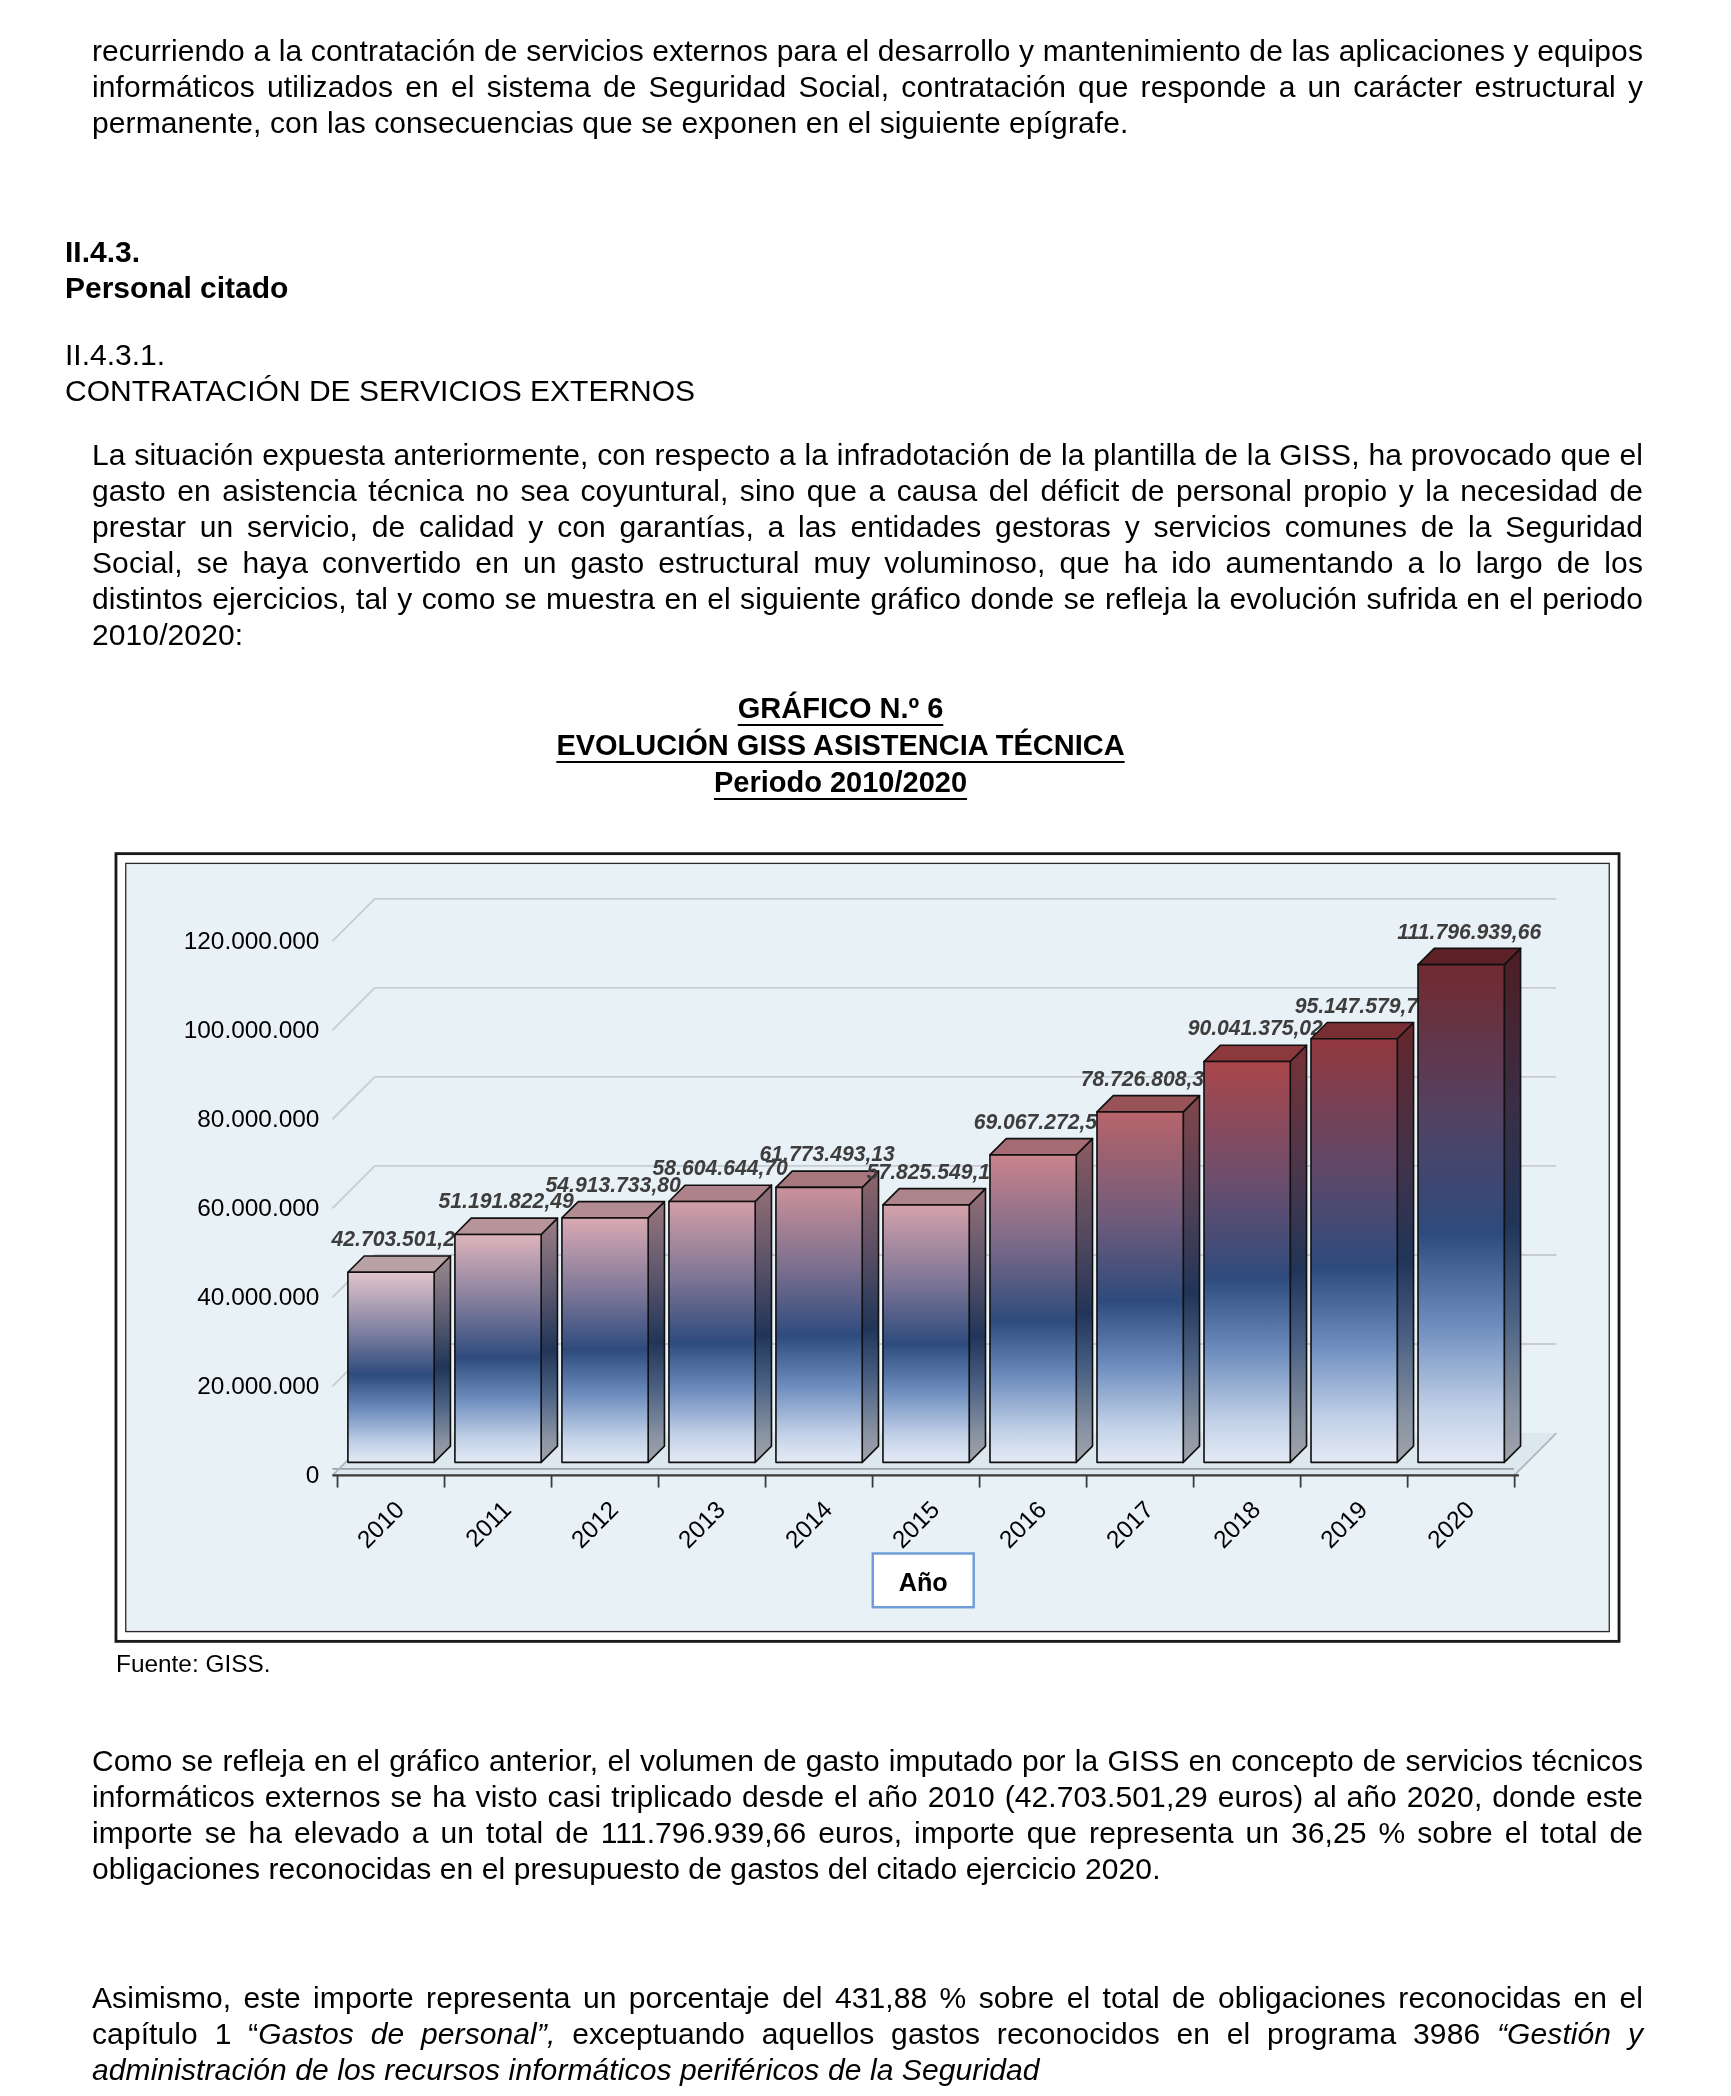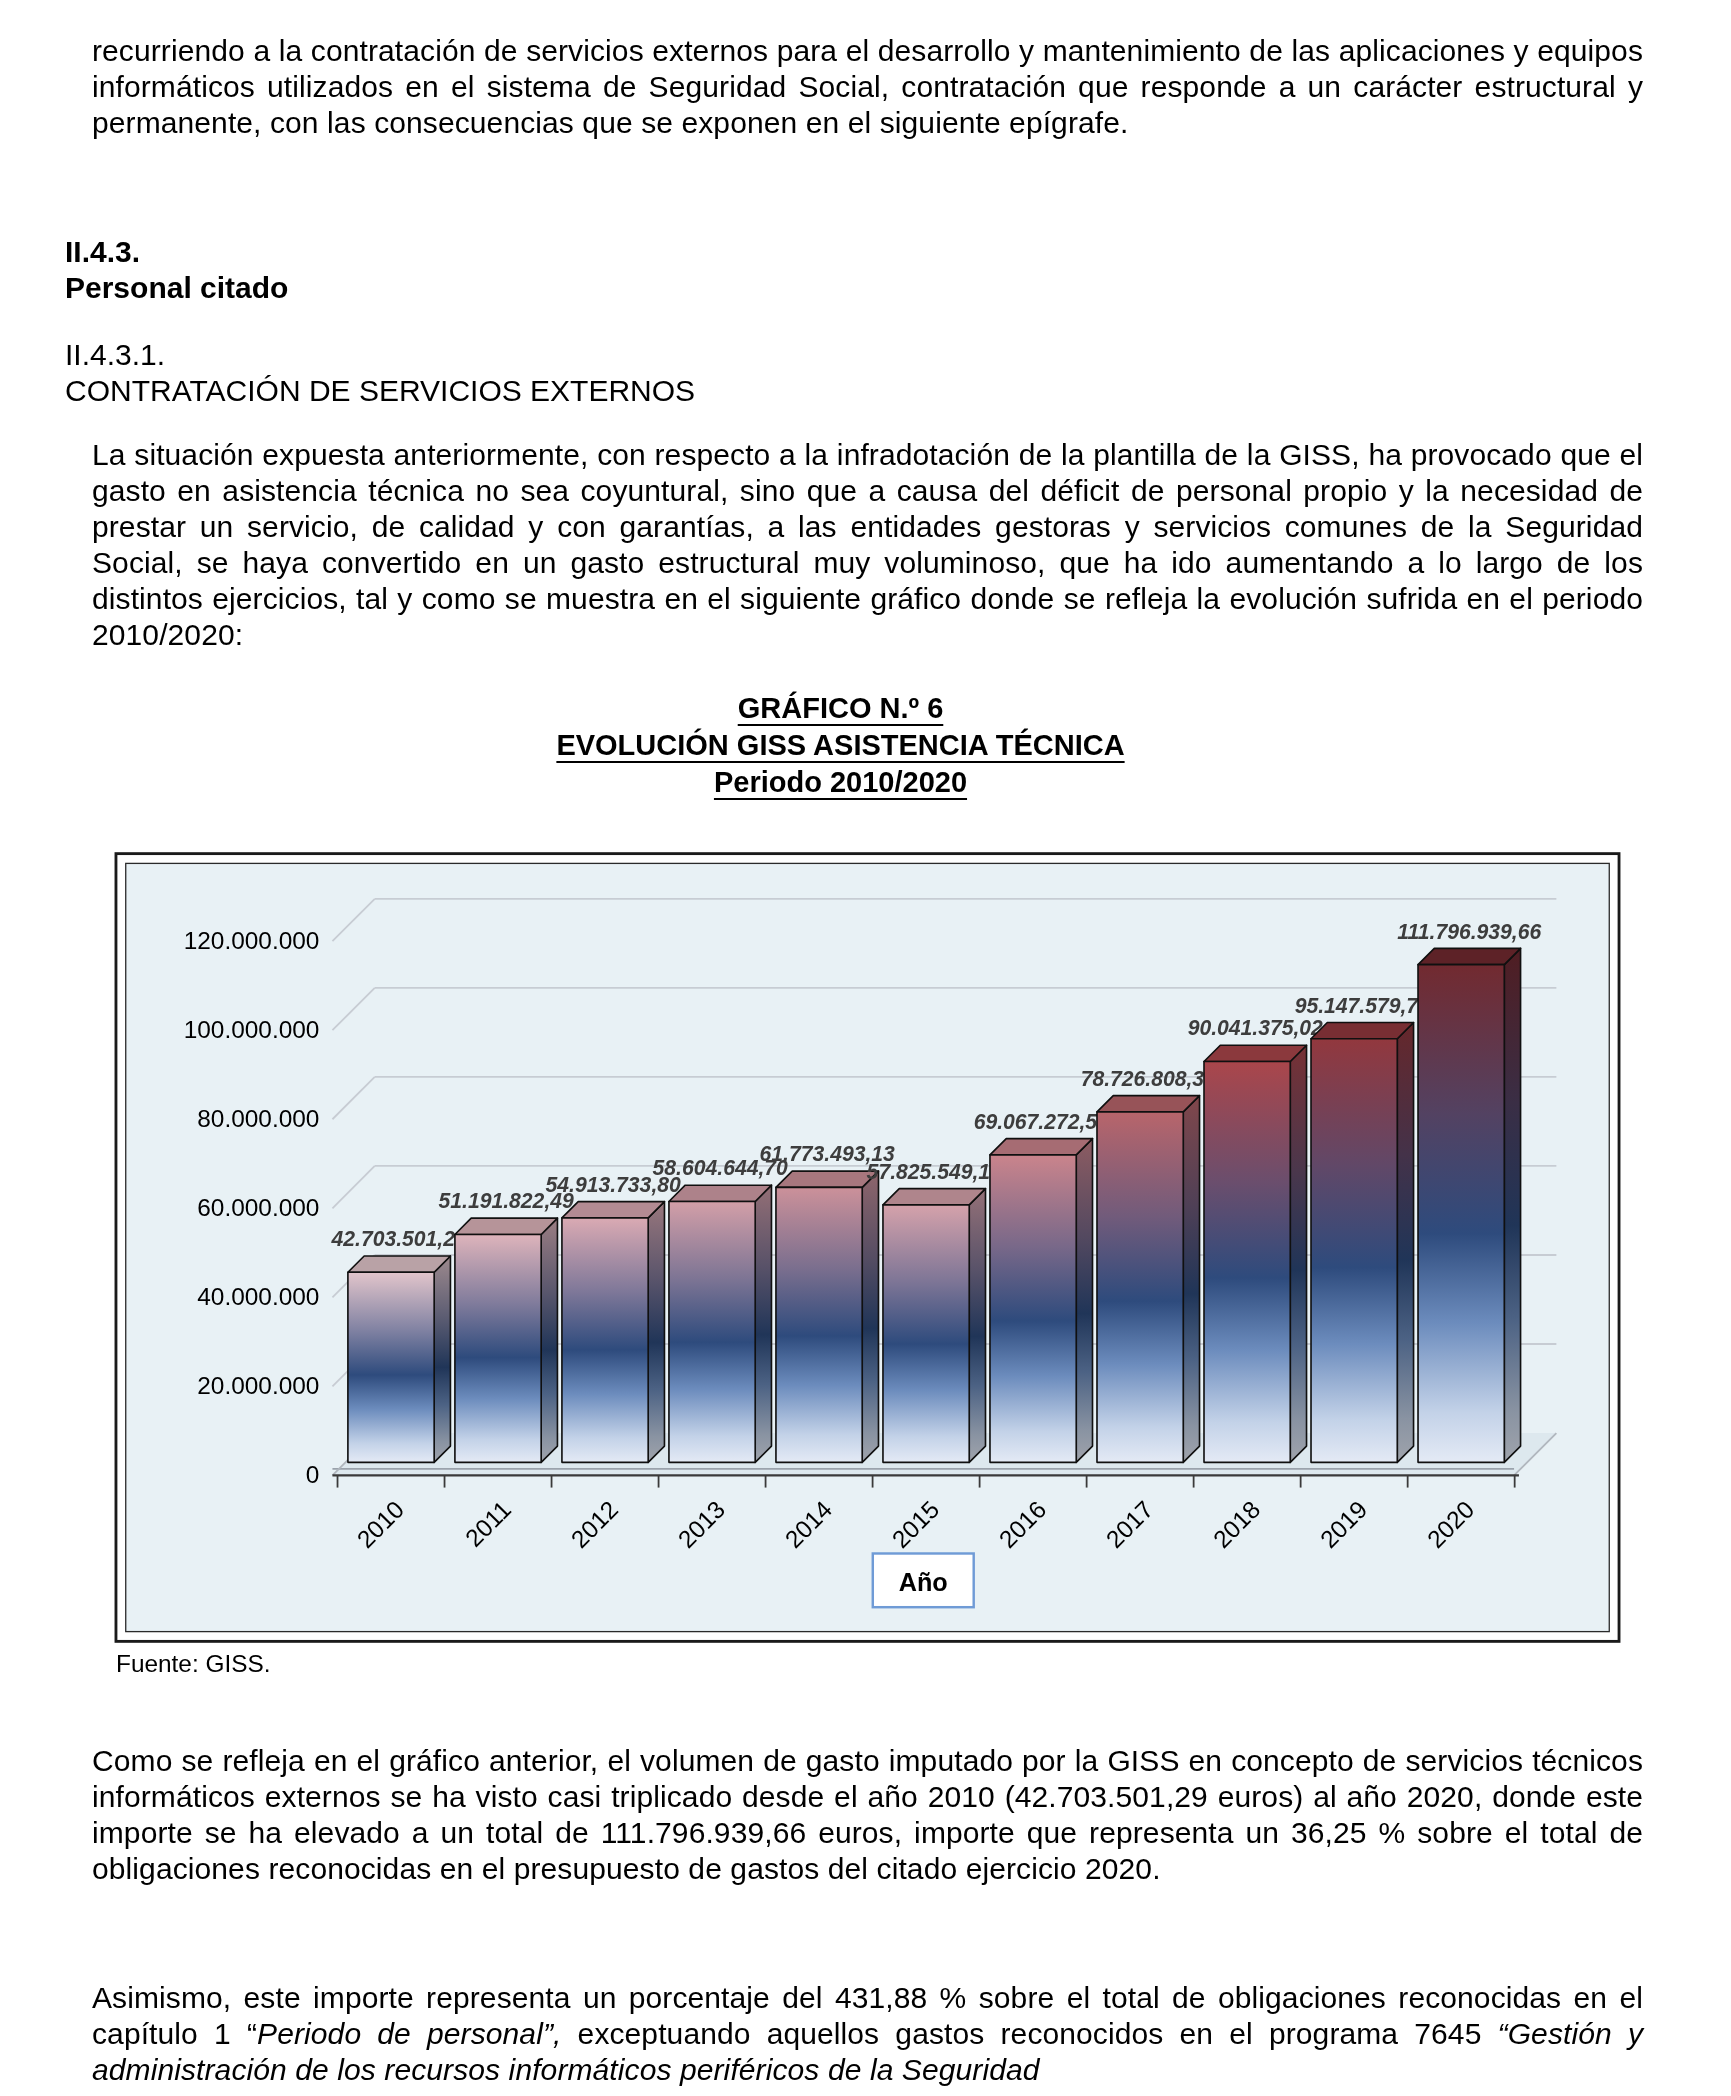--- a/index.html
+++ b/index.html
@@ -362,14 +362,14 @@
       <text x="1673" y="810" text-anchor="end" font-size="30" fill="#000" transform="rotate(-45 1673 810)">2020</text>
       <rect x="932" y="862" width="124" height="66" fill="#ffffff" stroke="#6f9bd6" stroke-width="3"></rect>
       <text x="994" y="908" text-anchor="middle" font-size="31" font-weight="bold" fill="#000">Año</text>
     </svg>
 </figure>
 
 <div id="source-note">Fuente: GISS.</div>
 
 <p id="p3" class="para">Como se refleja en el gráfico anterior, el volumen de gasto imputado por la GISS en concepto de servicios técnicos informáticos externos se ha visto casi triplicado desde el año 2010 (42.703.501,29 euros) al año 2020, donde este importe se ha elevado a un total de 111.796.939,66 euros, importe que representa un 36,25 % sobre el total de obligaciones reconocidas en el presupuesto de gastos del citado ejercicio 2020.</p>
 
-<p id="p4" class="para"><span>Asimismo, este importe representa un porcentaje del 431,88 % sobre el total de obligaciones reconocidas en el capítulo 1 “</span><em class="q">Periodo de personal”,</em><span> exceptuando aquellos gastos reconocidos en el programa 7645 </span><em class="q">“Gestión y administración de los recursos informáticos periféricos de la Seguridad</em></p>
+<p id="p4" class="para"><span>Asimismo, este importe representa un porcentaje del 431,88 % sobre el total de obligaciones reconocidas en el capítulo 1 “</span><em class="q">Gastos de personal”,</em><span> exceptuando aquellos gastos reconocidos en el programa 3986 </span><em class="q">“Gestión y administración de los recursos informáticos periféricos de la Seguridad</em></p>
 
 
 </body></html>

